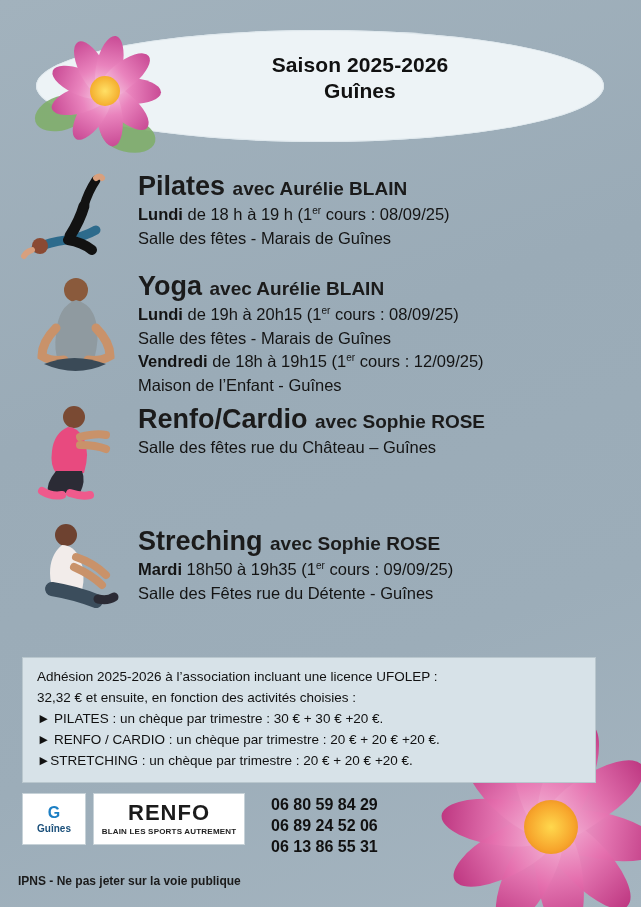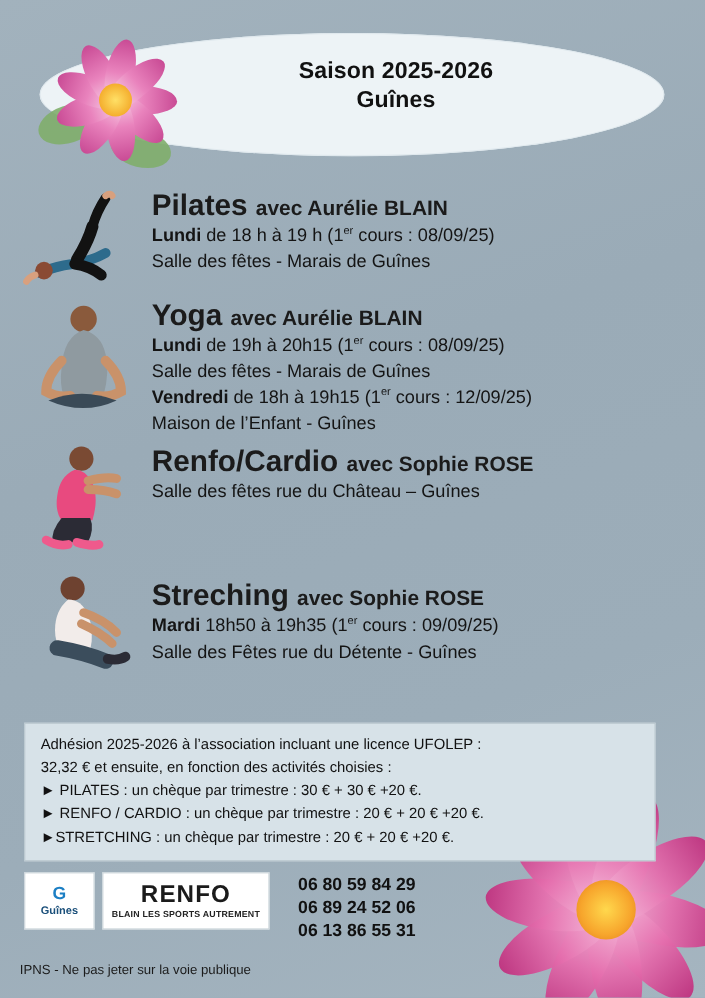--- a/index.html
+++ b/index.html
@@ -255,20 +255,21 @@
     font-weight: bold;
     line-height: 1.32;
     color: #111;
   }
   .ipns {
     position: absolute;
     left: 18px;
     top: 874px;
     font-size: 12px;
     color: #1b1b1b;
+    font-weight: bold;
   }
 </style>
 </head>
 <body>
 
 <div class="poster">
 
   <div class="header">
     <div class="header-ellipse"></div>
 

